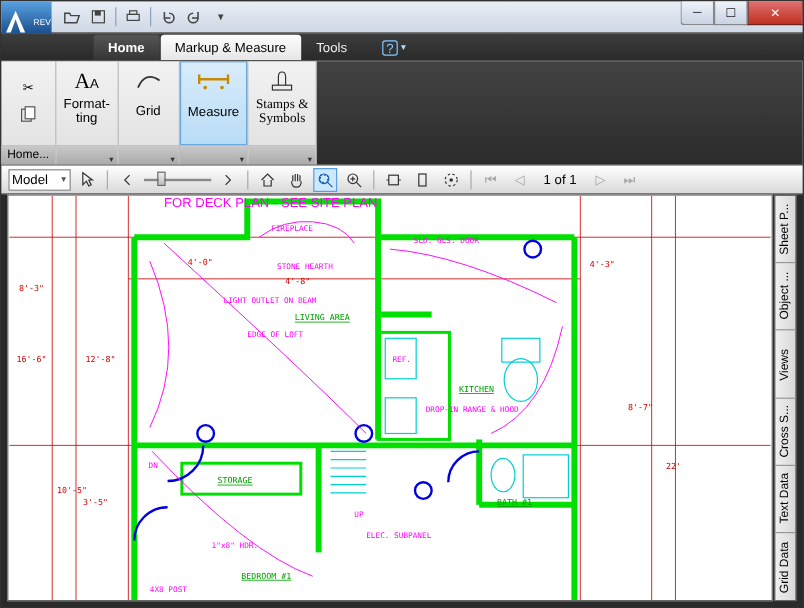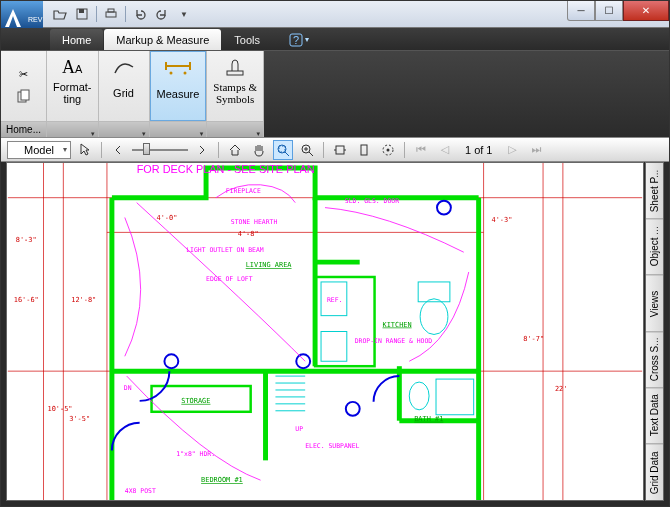--- a/index.html
+++ b/index.html
@@ -17,38 +17,38 @@
   .file-name { color: #333; }
   .win-controls { position: absolute; right: 0; top: 0; display: flex; height: 20px; }
   .win-btn { width: 28px; height: 20px; background: linear-gradient(to bottom, #f0f4fb, #c8d3e4); border: 1px solid #888; border-top: none; display: flex; align-items: center; justify-content: center; font-size: 10px; color: #222; cursor: pointer; }
   .win-btn.close { width: 46px; background: linear-gradient(to bottom, #e07070, #c03020); color: #fff; border-color: #702020; border-top-right-radius: 0; }
   .win-btn.min { border-bottom-left-radius: 3px; }
 
   
   .tabbar { height: 23px; background: linear-gradient(to bottom, #3d3d3d, #2a2a2a); display: flex; align-items: flex-end; padding-left: 49px; border-bottom: 1px solid #555; }
   .tab { height: 21px; padding: 0 12px; color: #eee; display: flex; align-items: center; cursor: pointer; border-radius: 3px 3px 0 0; margin-right: 1px; }
   .tab.active { background: linear-gradient(to bottom, #fefefe, #e6e6e6); color: #000; }
-  .tab.home { background: linear-gradient(to bottom, #555, #363636); color: #fff; font-weight: normal; }
+  .tab.home { background: linear-gradient(to bottom, #555, #363636); color: #fff; font-weight: bold; margin-left: 28px; }
   .help-icon { margin-left: 12px; color: #b3ddff; height: 21px; display: flex; align-items: center; cursor: pointer; padding: 0 4px; }
 
   
   .ribbon { height: 87px; background: linear-gradient(to bottom, #f2f2f2, #e0e0e0); display: flex; border-bottom: 1px solid #888; }
   .ribbon-group { border-right: 1px solid #bbb; display: flex; flex-direction: column; height: 100%; }
   .ribbon-group-body { flex: 1; display: flex; align-items: stretch; }
   .ribbon-group-title { height: 16px; background: linear-gradient(to bottom,#c8c8c8,#aaa); color: #000; font-size: 10px; text-align: center; line-height: 16px; border-top: 1px solid #bbb; position: relative; }
   .grp-dd { position: absolute; right: 3px; top: 4px; font-size: 7px; color: #333; }
   .rg-btn { display: flex; flex-direction: column; align-items: center; justify-content: flex-start; padding: 4px 6px 0; cursor: pointer; min-width: 50px; text-align: center; gap: 2px; }
   .rg-btn.hilite { background: linear-gradient(to bottom, #d9ecfb, #b9dcf6); border: 1px solid #6aa9e0; border-radius: 0; }
   .rg-icon { height: 24px; display: flex; align-items: center; justify-content: flex-end; }
   .rg-label { color: #000; line-height: 12px; min-height: 24px; display: flex; align-items: center; }
   .clip-group { width: 46px; }
 
   
   .toolbar { height: 24px; background: linear-gradient(to bottom, #fff, #d9d9d9); border-bottom: 1px solid #888; display: flex; align-items: center; padding: 0 6px; gap: 4px; }
-  .tb-dropdown { height: 18px; border: 1px solid #888; background: #fff; padding: 0 16px 0 16px; position: relative; font-size: 11px; line-height: 16px; min-width: 52px; cursor: pointer; }
+  .tb-dropdown { height: 18px; border: 1px solid #888; background: #fff; padding: 0 16px 0 2px; position: relative; font-size: 11px; line-height: 16px; min-width: 52px; cursor: pointer; }
   .tb-dropdown::after { content: "▾"; position: absolute; right: 3px; font-size: 8px; color: #555; }
   .tb-sep { width: 1px; height: 16px; background: #aaa; margin: 0 2px; }
   .tb-btn { width: 20px; height: 20px; display: flex; align-items: center; justify-content: center; cursor: pointer; color: #333; }
   .tb-btn.active { background: #cde8ff; border: 1px solid #5a9fe0; }
   .tb-slider { width: 56px; height: 6px; display: flex; align-items: center; position: relative; }
   .tb-slider-track { height: 2px; background: #888; width: 100%; }
   .tb-slider-thumb { width: 7px; height: 12px; background: linear-gradient(to bottom,#eee,#bbb); border: 1px solid #666; position: absolute; left: 20%; top: -4px; }
   .page-ind { margin: 0 6px; color: #000; }
 
   

